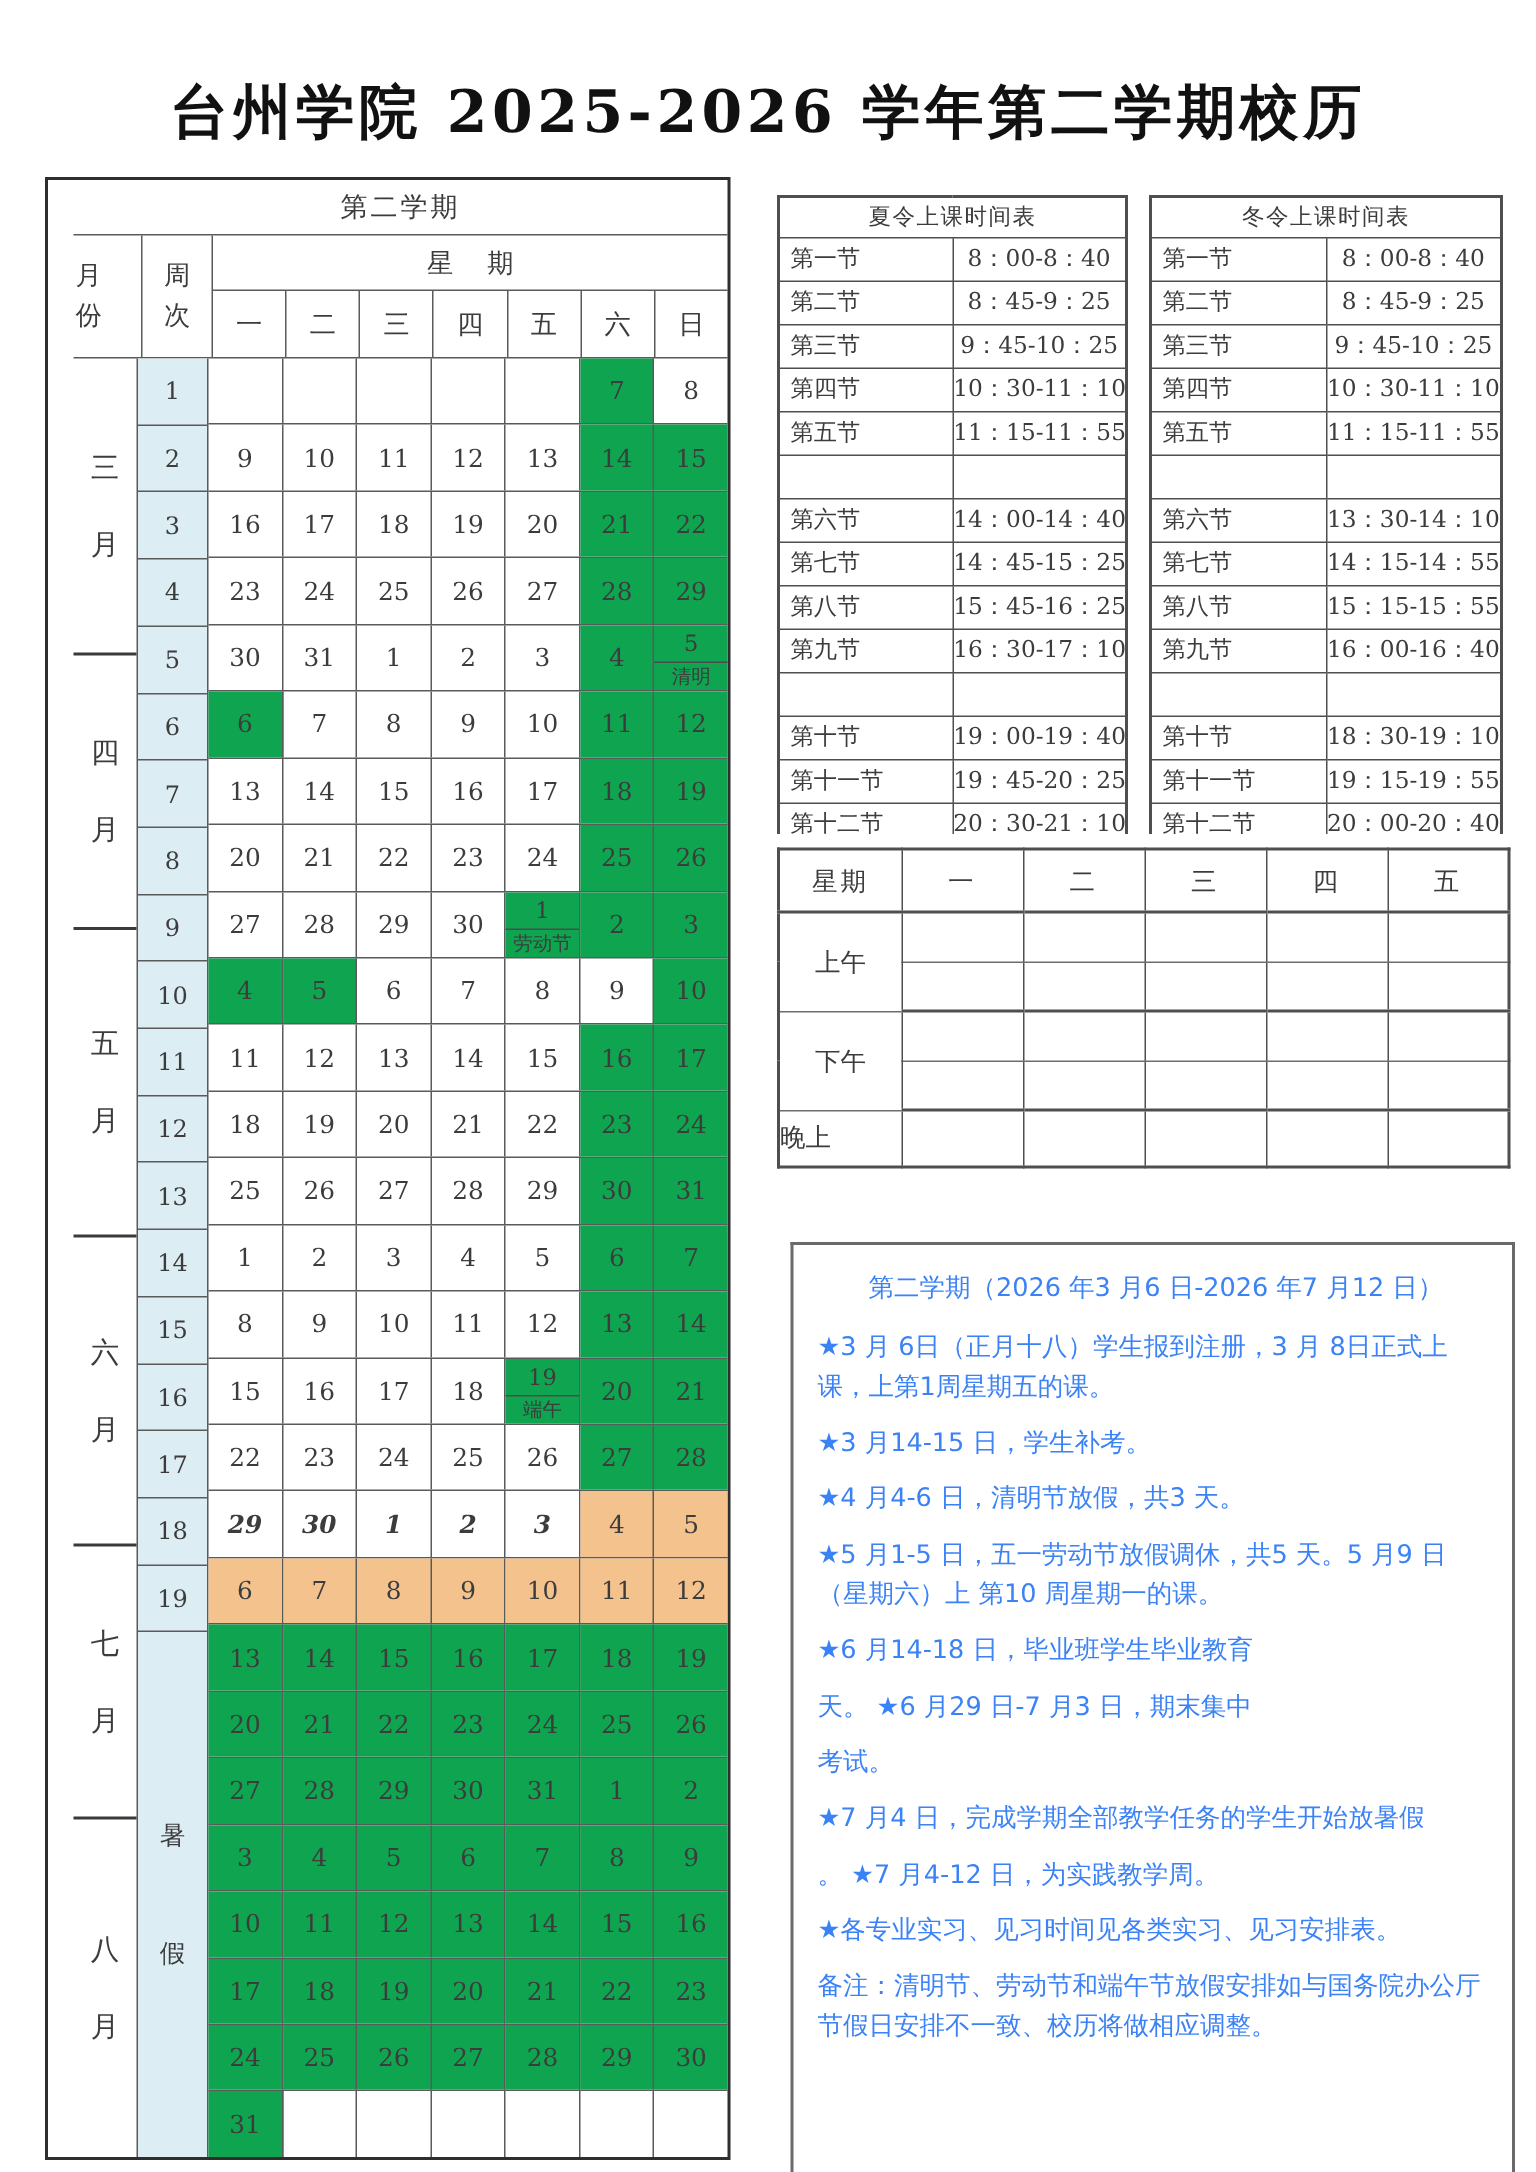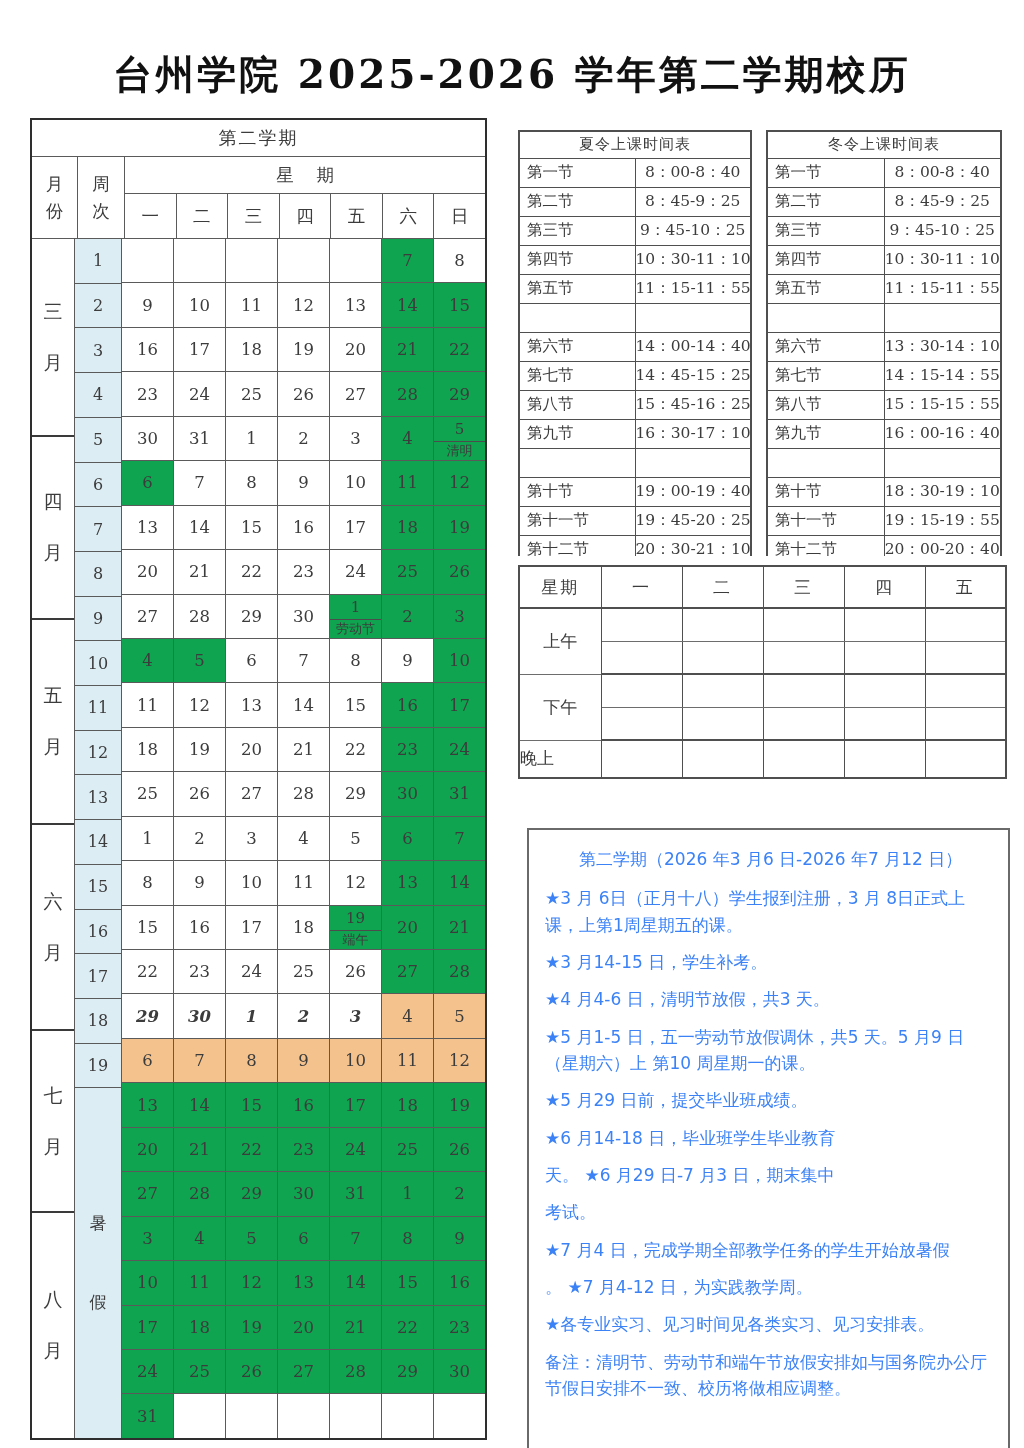--- a/index.html
+++ b/index.html
@@ -10,25 +10,25 @@
   .page-title{
     position:absolute; left:0; right:0; top:48px; text-align:center;
     font-size:39px; font-weight:bold; letter-spacing:3px; color:#111;
     font-family:"DejaVu Serif", serif;
   }
 
   
   .calendar{
     position:absolute; left:30px; top:118px; width:457px; height:1322px;
     border:2px solid #2e2e2e; display:flex; flex-direction:column;
-    font-size:16.5px; background:#fff;
+    font-size:16.5px; background:#fff;padding-left:17px;
   }
   .cal-sem{ height:37px; border-bottom:1px solid #5a5a5a; display:flex; align-items:center; justify-content:center; font-size:18px; letter-spacing:2px;}
   .cal-head{ height:82px; border-bottom:1px solid #5a5a5a; display:flex;}
-  .h-month{ width:46px; border-right:1px solid #5a5a5a; display:flex; align-items:center; justify-content:center;}
+  .h-month{ width:46px; border-right:1px solid #5a5a5a; display:flex; align-items:center; justify-content:flex-start;}
   .h-week{ width:47px; border-right:1px solid #5a5a5a; display:flex; align-items:center; justify-content:center;}
   .stack2{ width:1.15em; line-height:1.5; text-align:center; word-break:break-all; font-size:17.5px;}
   .h-days{ flex:1; display:flex; flex-direction:column;}
   .h-xingqi{ height:37px; border-bottom:1px solid #5a5a5a; display:flex; align-items:center; justify-content:center; font-size:17.5px; letter-spacing:1.3em; text-indent:1.3em;}
   .h-daynames{ flex:1; display:flex;}
   .h-daynames .dname{ flex:1 1 0; border-right:1px solid #5a5a5a; display:flex; align-items:center; justify-content:center; font-size:17.5px;}
   .h-daynames .dname:last-child{ border-right:none;}
 
   .cal-body{ flex:1; display:flex; min-height:0;}
   .month-col{ width:43px; border-right:1px solid #5a5a5a; display:flex; flex-direction:column;}
@@ -616,21 +616,20 @@
       </tbody>
   </table>
 </div>
 
 <div class="notes">
     <p>第二学期（2026 年3 月6 日-2026 年7 月12 日）</p>
     <p>★3 月 6日（正月十八）学生报到注册，3 月 8日正式上课，上第1周星期五的课。</p>
     <p>★3 月14-15 日，学生补考。</p>
     <p>★4 月4-6 日，清明节放假，共3 天。</p>
     <p>★5 月1-5 日，五一劳动节放假调休，共5 天。5 月9 日（星期六）上 第10 周星期一的课。</p>
-    <p>★5 月29 日前，提交毕业班成绩。</p>
     <p>★6 月14-18 日，毕业班学生毕业教育</p>
     <p>天。 ★6 月29 日-7 月3 日，期末集中</p>
     <p>考试。</p>
     <p>★7 月4 日，完成学期全部教学任务的学生开始放暑假</p>
     <p>。 ★7 月4-12 日，为实践教学周。</p>
     <p>★各专业实习、见习时间见各类实习、见习安排表。</p>
     <p>备注：清明节、劳动节和端午节放假安排如与国务院办公厅节假日安排不一致、校历将做相应调整。</p>
   </div>
 
 </body></html>

